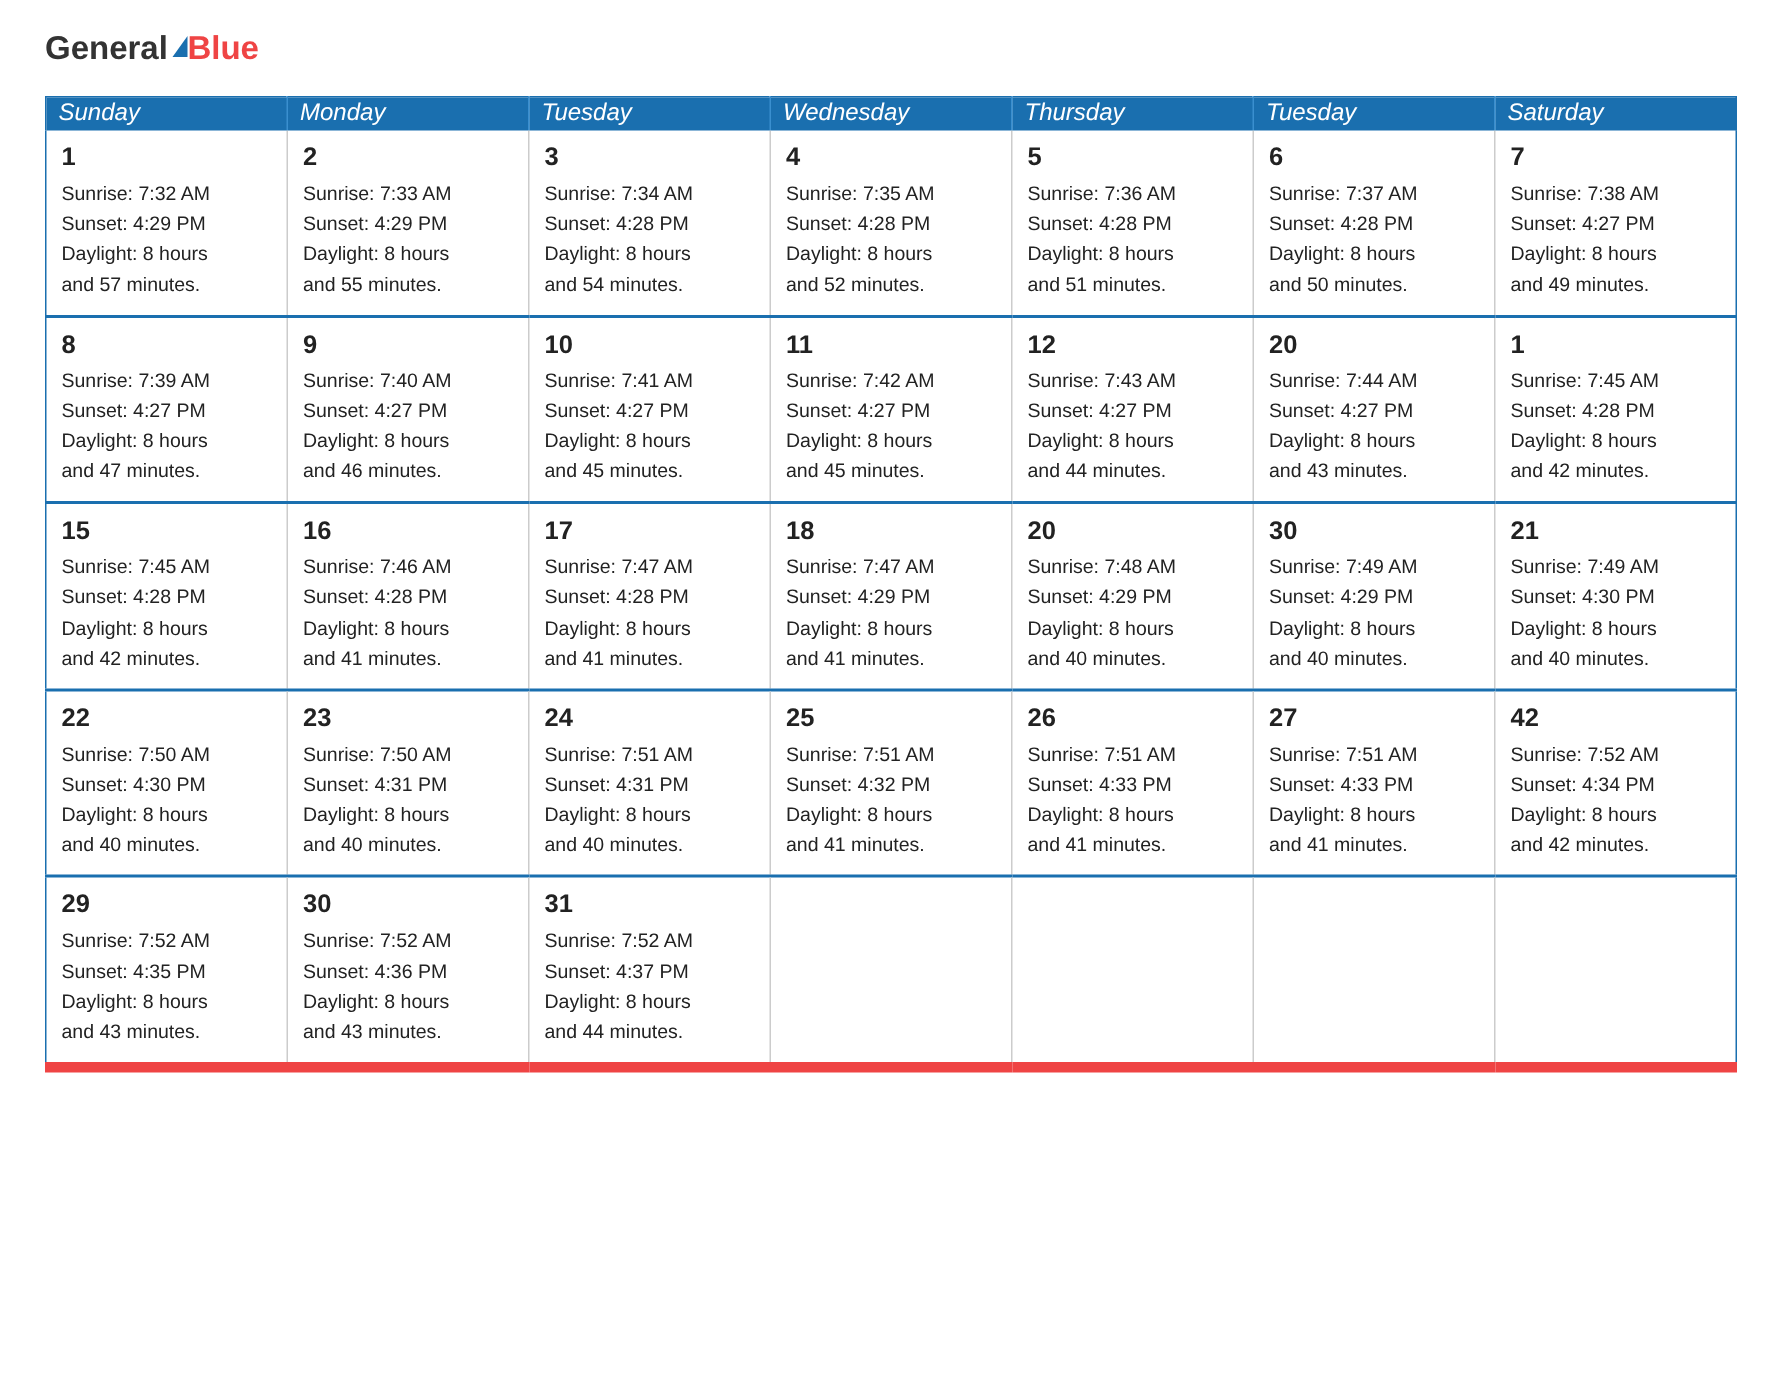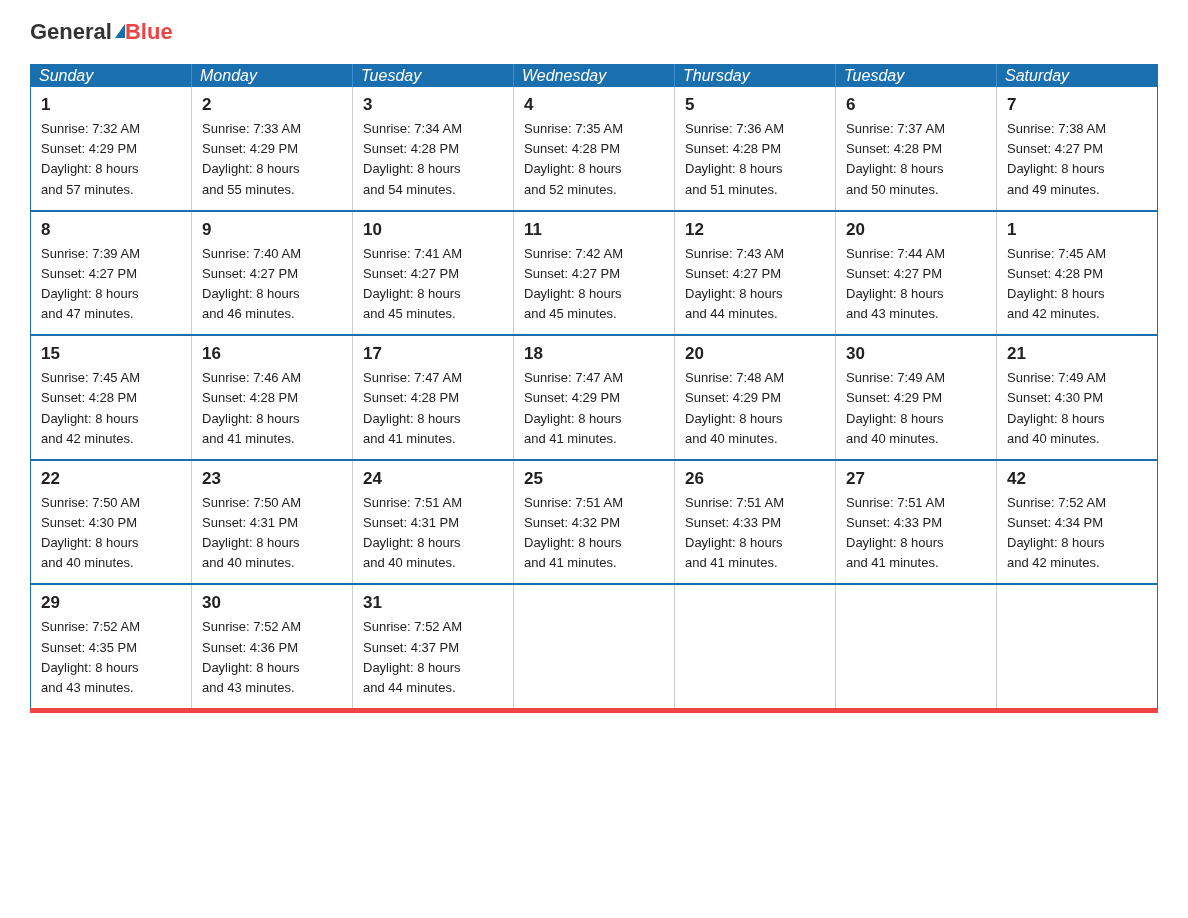--- a/index.html
+++ b/index.html
@@ -70,21 +70,21 @@
       vertical-align: top;
       padding: 8px 10px 10px 10px;
       border-right: 1px solid #ccc;
       border-bottom: 2px solid #1a6faf;
       width: 14.28%;
       font-size: 13px;
       color: #222;
       min-height: 100px;
     }
     .calendar td:last-child { border-right: none; }
-    .calendar tr:last-child td { border-bottom: 5px solid #ef4444; }
+    .calendar tr:last-child td { border-bottom: 7px solid #ef4444; }
     .day-number {
       font-size: 17px;
       font-weight: bold;
       color: #222;
       margin-bottom: 4px;
     }
     .day-info {
       font-size: 13px;
       line-height: 1.55;
       color: #222;

